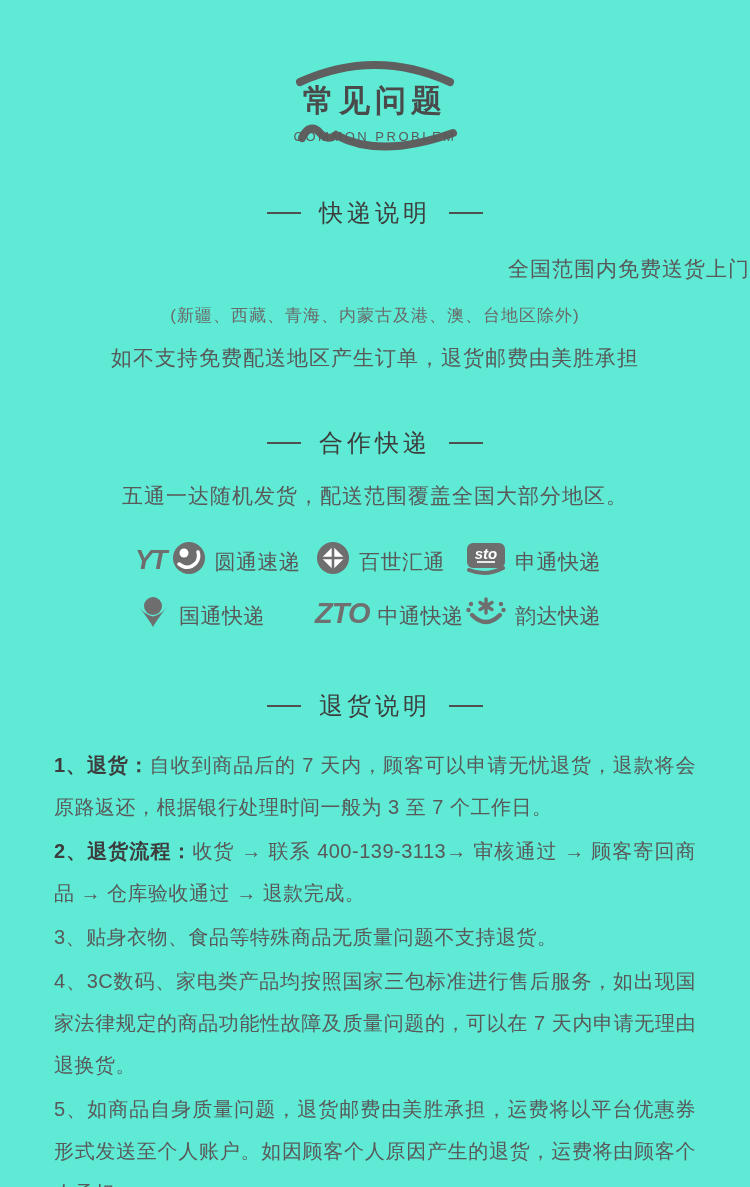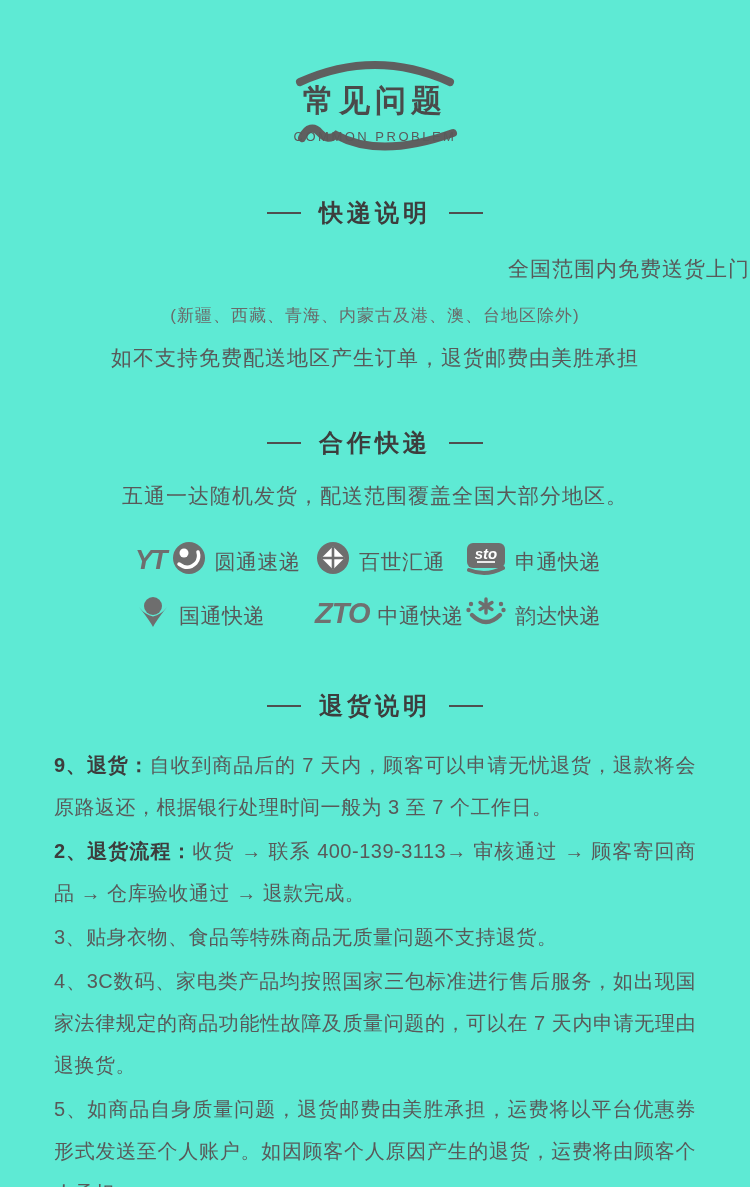--- a/index.html
+++ b/index.html
@@ -6,21 +6,21 @@
   body{background:#ffffff;font-family:"Liberation Sans","DejaVu Sans",sans-serif;}
   .page{position:relative;width:750px;height:1187px;background:#5eead4;overflow:hidden;}
 
   
   .bubble{position:relative;width:240px;height:128px;margin:42px auto 0;text-align:center;}
   .bubble-arcs{position:absolute;left:0;top:0;pointer-events:none;}
   .bubble-title{position:relative;padding-top:38px;font-size:31px;font-weight:600;color:#4a4a4a;letter-spacing:5px;}
   .bubble-sub{position:relative;margin-top:7px;font-size:13px;font-weight:500;color:#5a5a5a;letter-spacing:2.5px;}
 
   
-  .sec-head{display:flex;align-items:center;justify-content:center;gap:18px;font-weight:bold;}
+  .sec-head{display:flex;align-items:center;justify-content:center;gap:18px;}
   .dash{width:34px;height:2px;background:#4f4f4f;}
   .sec-head-text{font-size:24px;color:#3d3d3d;letter-spacing:4px;}
   .mt-ship{margin-top:27px;}
   .mt-partner{margin-top:55px;}
   .mt-return{margin-top:60px;text-align:right;}
 
   
   .ship-line1{margin-top:26px;text-align:right;font-size:21px;color:#595959;letter-spacing:1px;}
   .ship-line2{margin-top:11px;text-align:center;font-size:17px;color:#6a6a6a;letter-spacing:1px;}
   .ship-line3{margin-top:10px;text-align:center;font-size:21px;color:#595959;letter-spacing:1px;}
@@ -131,20 +131,20 @@
 
   </div>
 
   <div class="sec-head mt-return">
     <span class="dash"></span>
     <span class="sec-head-text">退货说明</span>
     <span class="dash"></span>
   </div>
 
   <div class="return-list">
-    <p class="return-item"><span class="return-lead">9、退货：</span><span>自收到商品后的 7 天内，顾客可以申请无忧退货，退款将会原路返还，根据银行处理时间一般为 3 至 7 个工作日。</span></p>
+    <p class="return-item"><span class="return-lead">1、退货：</span><span>自收到商品后的 7 天内，顾客可以申请无忧退货，退款将会原路返还，根据银行处理时间一般为 3 至 7 个工作日。</span></p>
     <p class="return-item"><span class="return-lead">2、退货流程：</span><span>收货 → 联系 400-139-3113→ 审核通过 → 顾客寄回商品 → 仓库验收通过 → 退款完成。</span></p>
     <p class="return-item"><span>3、贴身衣物、食品等特殊商品无质量问题不支持退货。</span></p>
     <p class="return-item"><span>4、3C数码、家电类产品均按照国家三包标准进行售后服务，如出现国家法律规定的商品功能性故障及质量问题的，可以在 7 天内申请无理由退换货。</span></p>
     <p class="return-item"><span>5、如商品自身质量问题，退货邮费由美胜承担，运费将以平台优惠券形式发送至个人账户。如因顾客个人原因产生的退货，运费将由顾客个人承担。</span></p>
   </div>
 
 </div>
 
 </body></html>

